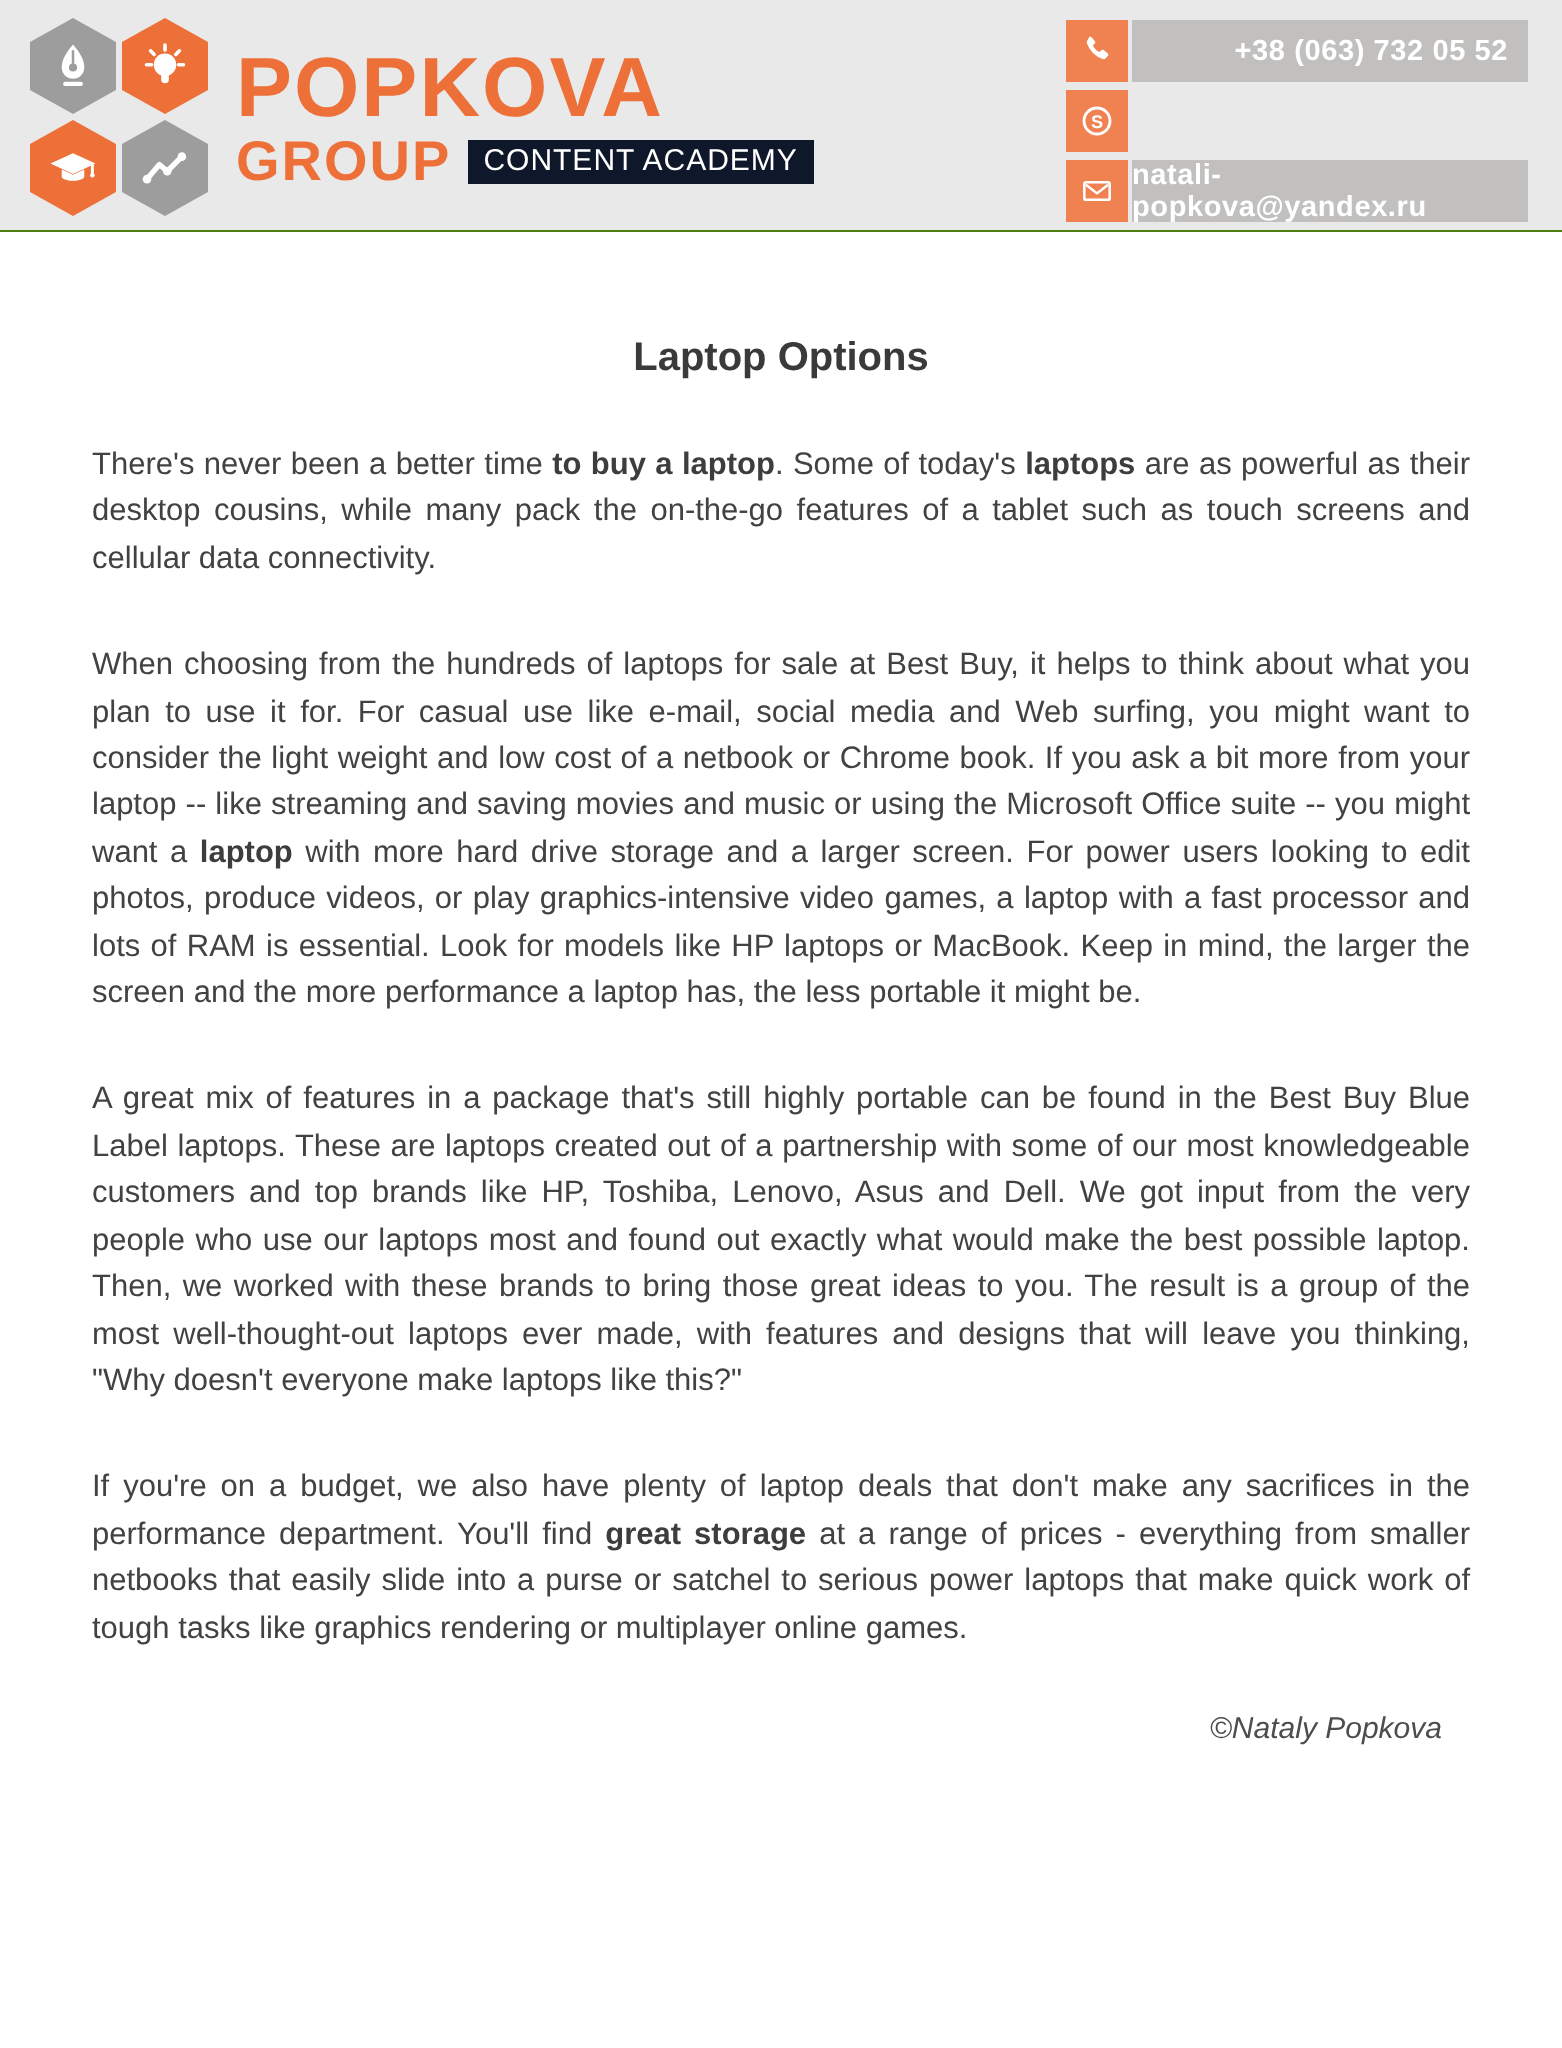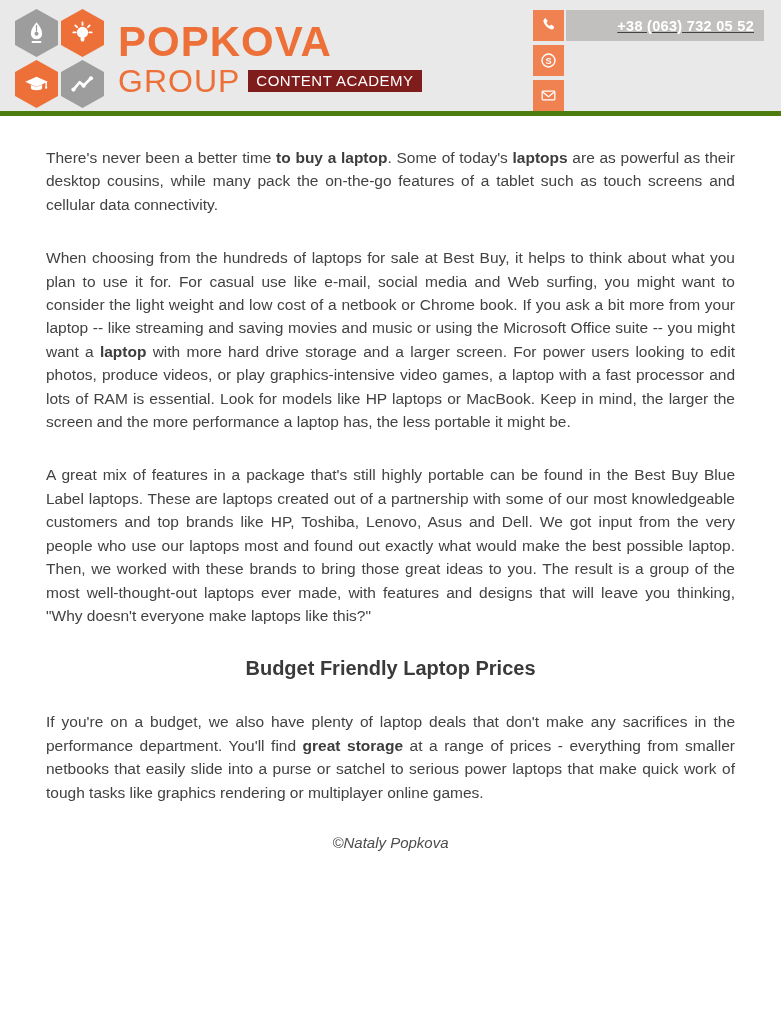--- a/index.html
+++ b/index.html
@@ -9,21 +9,21 @@
     background:#ffffff;
     color:#424242;
     overflow:hidden;
   }
 
   
   .header {
     position:relative;
     height:116px;
     background:#e9e9e9;
-    border-bottom:5px solid #4d7c0f;
+    border-bottom:1px solid #4d7c0f;
   }
   .logo {
     position:absolute;
     left:15px; top:9px;
     display:flex;
     align-items:center;
   }
   .hex-grid {
     display:grid;
     grid-template-columns:43px 43px;
@@ -42,44 +42,43 @@
     font-weight:bold;
     letter-spacing:1px;
     line-height:1.0;
   }
   .brand-row2 {
     display:flex;
     align-items:center;
     margin-top:2px;
   }
   .brand-sub {
-    font-size:32px;
-    font-weight:normal;
+    font-size:28px;
+    font-weight:bold;
     letter-spacing:1px;
     line-height:1;
   }
   .brand-badge {
     margin-left:8px;
-    background:#7f1d1d;
+    background:#0f172a;
     color:#ffffff;
     font-size:15px;
     letter-spacing:0.5px;
     padding:3px 8px 4px 8px;
     line-height:1;
   }
 
   
   .contacts {
     position:absolute;
     top:10px; right:17px;
     width:231px;
     display:flex;
     flex-direction:column;
     gap:4px;
-    text-decoration:underline;
   }
   .contact-row { display:flex; gap:2px; height:31px; }
   .contact-icon {
     width:31px; height:31px;
     flex:0 0 31px;
     display:flex; align-items:center; justify-content:center;
   }
   .contact-icon svg { width:19px; height:19px; }
   .contact-value {
     flex:1;
@@ -114,23 +113,23 @@
   .article p {
     margin:30px 0;
     font-size:15.5px;
     line-height:23.4px;
     text-align:justify;
     color:#424242;
   }
   .article p strong { color:#3d3d3d; }
 
   .footer-credit {
-    padding:0 46px;
+    padding:0 60px;
     margin-top:25px;
-    text-align:center;
+    text-align:right;
     font-style:italic;
     font-size:15px;
     color:#4d4d4d;
   }
 </style>
 </head>
 <body>
 
 <div class="header">
 
@@ -200,27 +199,28 @@
         </svg>
       </div>
     </div>
     <div class="contact-row">
       <div class="contact-icon" style="background:#f08252">
         <svg viewBox="0 0 24 24">
           <rect x="4" y="6.5" width="16" height="11" rx="1" fill="none" stroke="#ffffff" stroke-width="1.6"></rect>
           <polyline points="5,8 12,13.5 19,8" fill="none" stroke="#ffffff" stroke-width="1.6" stroke-linejoin="round"></polyline>
         </svg>
       </div>
+      <div class="contact-value">natali-popkova@yandex.ru</div>
     </div>
   </div>
 </div>
 
 <div class="article">
+  <h1>Laptop Options</h1>
   <div>
       <p>There's never been a better time <strong>to buy a laptop</strong>. Some of today's <strong>laptops</strong> are as powerful as their desktop cousins, while many pack the on-the-go features of a tablet such as touch screens and cellular data connectivity.</p>
       <p>When choosing from the hundreds of laptops for sale at Best Buy, it helps to think about what you plan to use it for. For casual use like e-mail, social media and Web surfing, you might want to consider the light weight and low cost of a netbook or Chrome book. If you ask a bit more from your laptop -- like streaming and saving movies and music or using the Microsoft Office suite -- you might want a <strong>laptop</strong> with more hard drive storage and a larger screen. For power users looking to edit photos, produce videos, or play graphics-intensive video games, a laptop with a fast processor and lots of RAM is essential. Look for models like HP laptops or MacBook. Keep in mind, the larger the screen and the more performance a laptop has, the less portable it might be.</p>
       <p>A great mix of features in a package that's still highly portable can be found in the Best Buy Blue Label laptops. These are laptops created out of a partnership with some of our most knowledgeable customers and top brands like HP, Toshiba, Lenovo, Asus and Dell. We got input from the very people who use our laptops most and found out exactly what would make the best possible laptop. Then, we worked with these brands to bring those great ideas to you. The result is a group of the most well-thought-out laptops ever made, with features and designs that will leave you thinking, "Why doesn't everyone make laptops like this?"</p>
-      <h2>Budget Friendly Laptop Prices</h2>
       <p>If you're on a budget, we also have plenty of laptop deals that don't make any sacrifices in the performance department. You'll find <strong>great storage</strong> at a range of prices - everything from smaller netbooks that easily slide into a purse or satchel to serious power laptops that make quick work of tough tasks like graphics rendering or multiplayer online games.</p>
     </div>
 </div>
 
 <div class="footer-credit">©Nataly Popkova</div>
 
 </body></html>

